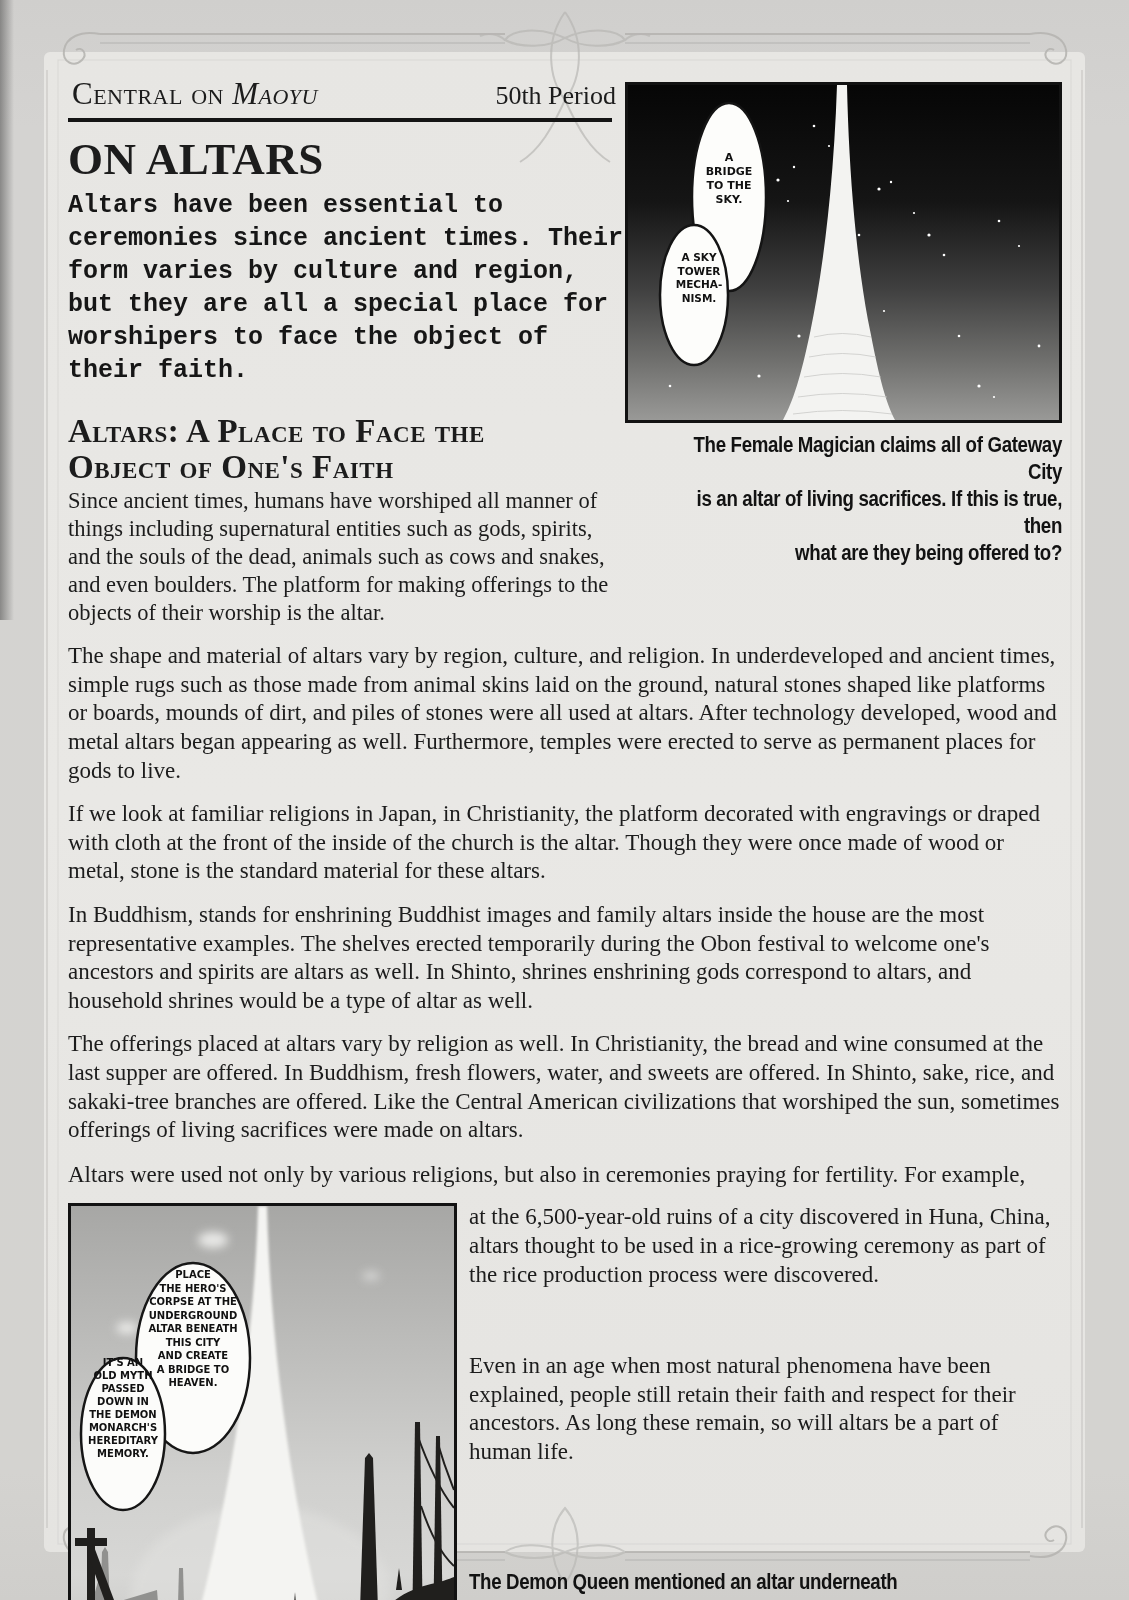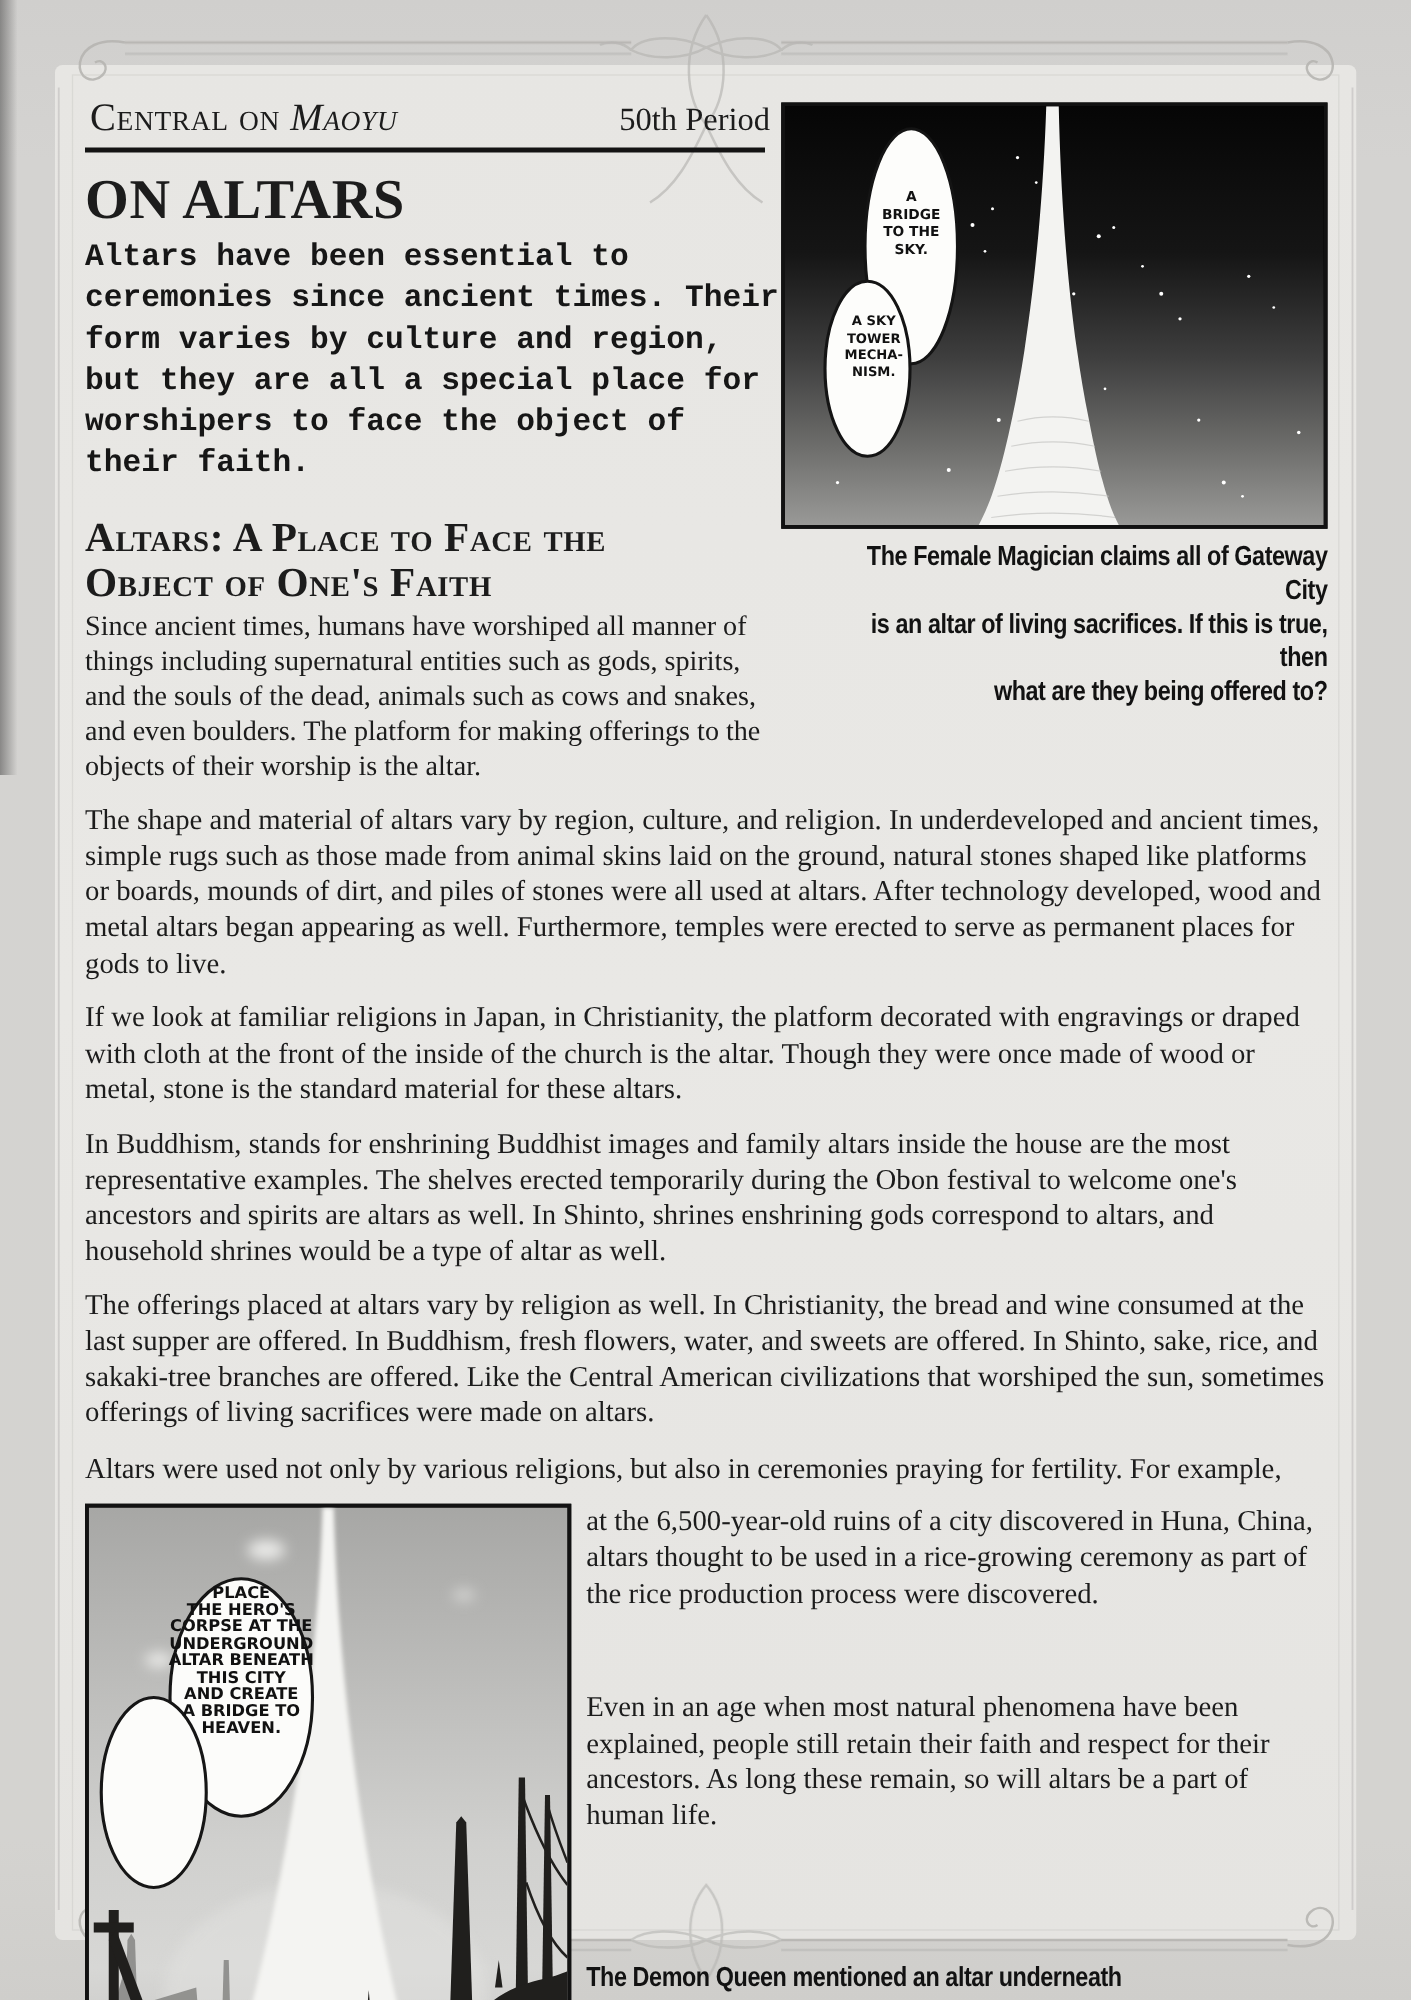--- a/index.html
+++ b/index.html
@@ -52,21 +52,21 @@
   .right-col{display:flex;flex-direction:column;margin-left:12px;width:596px;min-height:446px;gap:48px;}
   .right-col .bodyp:first-child{margin-top:0;}
   .cap-bottom{transform-origin:0 100%;margin-top:auto;text-align:left;}
 
   .bubble-text{
     position:absolute;font-family:"DejaVu Sans",sans-serif;font-weight:bold;
     color:#111;text-align:center;white-space:pre-line;
   }
   .bt-1{left:56px;top:66px;width:90px;font-size:11px;line-height:14px;}
   .bt-2{left:32px;top:166px;width:78px;font-size:10.5px;line-height:13.5px;}
-  .bt-3{left:62px;top:62px;width:120px;font-size:13px;line-height:13.5px;}
+  .bt-3{left:62px;top:62px;width:120px;font-size:10px;line-height:13.5px;}
   .bt-4{left:6px;top:150px;width:92px;font-size:10px;line-height:13px;}
 </style>
 </head>
 <body>
 
 <div class="page">
   <div class="paper"></div>
 
   <svg class="frame-svg" width="1129" height="1600" viewBox="0 0 1129 1600">
     <g stroke="#b6b5b2" fill="none" stroke-width="2" opacity="0.9">
@@ -253,20 +253,28 @@
           </svg>
           <div class="bubble-text bt-3">PLACE
 THE HERO'S
 CORPSE AT THE
 UNDERGROUND
 ALTAR BENEATH
 THIS CITY
 AND CREATE
 A BRIDGE TO
 HEAVEN.</div>
+          <div class="bubble-text bt-4">IT'S AN
+OLD MYTH
+PASSED
+DOWN IN
+THE DEMON
+MONARCH'S
+HEREDITARY
+MEMORY.</div>
         </div>
       </figure>
 
       <div class="right-col">
         <p class="bodyp">at the 6,500-year-old ruins of a city discovered in Huna, China, altars thought to be used in a rice-growing ceremony as part of the rice production process were discovered.</p>
         <p class="bodyp">Even in an age when most natural phenomena have been explained, people still retain their faith and respect for their ancestors. As long these remain, so will altars be a part of human life.</p>
         <div class="cap cap-bottom">The Demon Queen mentioned an altar underneath Gateway City.
 What sorts of secrets are hidden there?</div>
       </div>
     </div>

